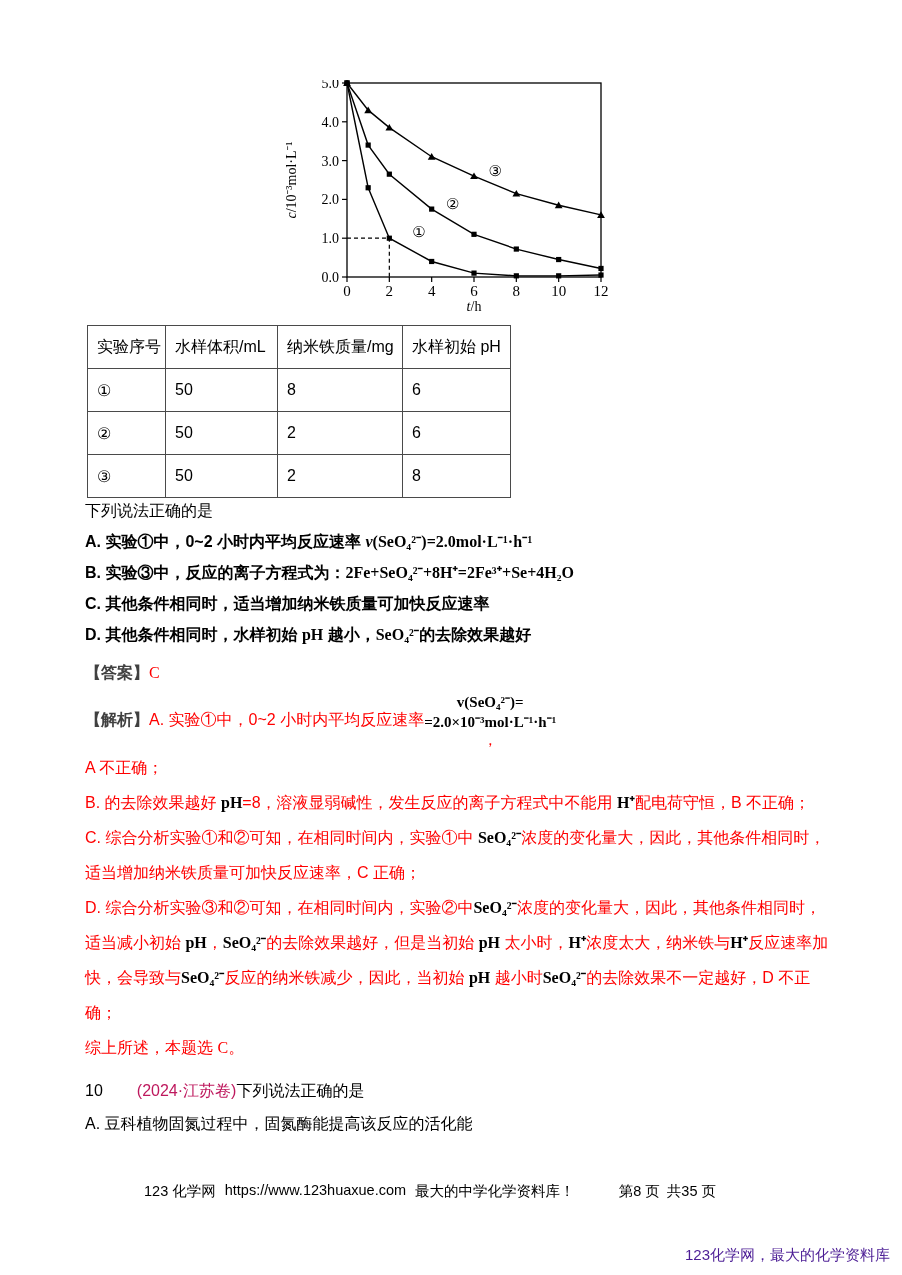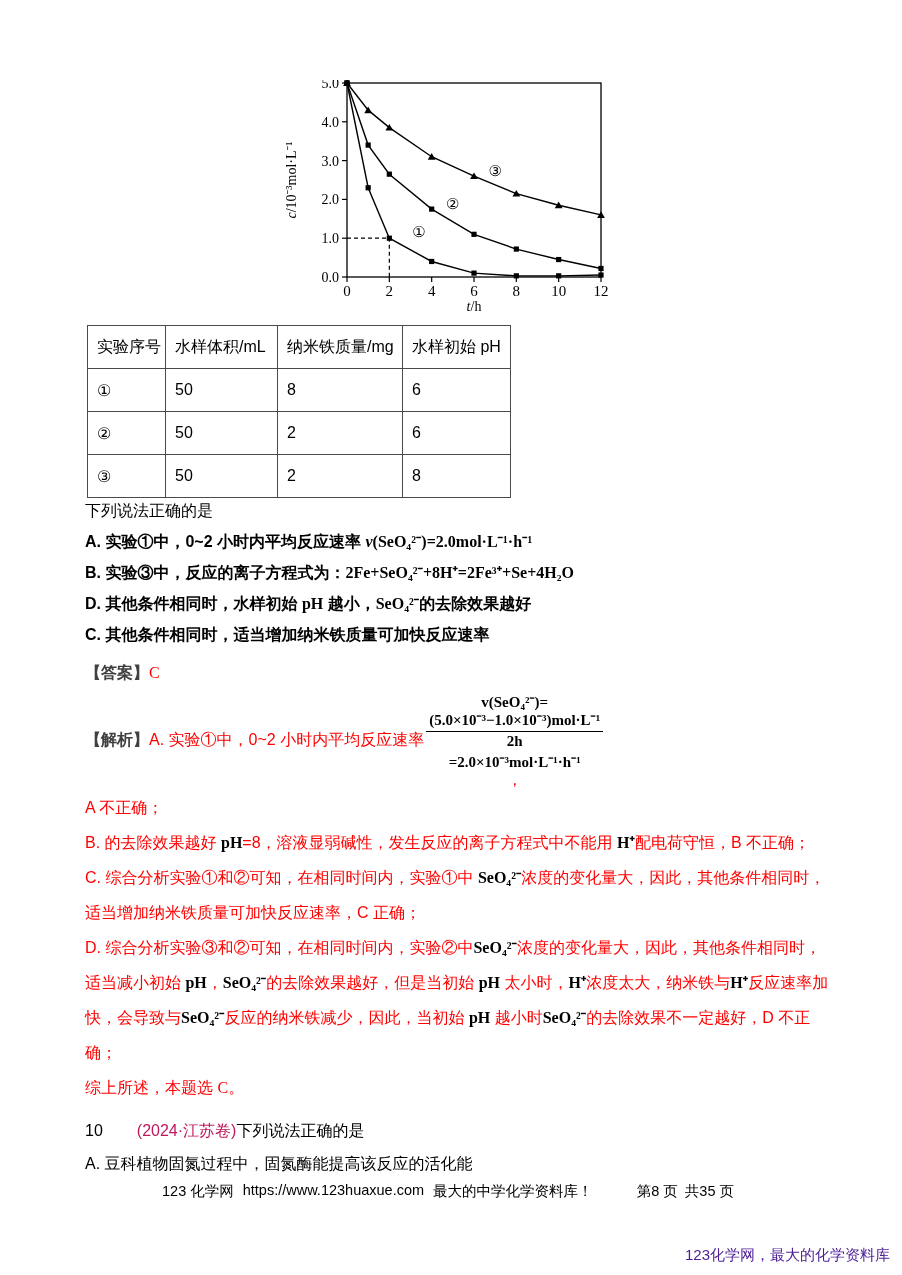--- a/index.html
+++ b/index.html
@@ -39,21 +39,21 @@
   .s-rb{color:#404040;font-weight:bold;}
   .s-rs{color:#FF0000;font-family:"Liberation Serif",serif;}
   .s-f{color:#000;font-family:"Liberation Serif",serif;font-weight:bold;}
   .s-bl{color:#be185d;margin-left:18px;}
   
   .formula{display:inline-flex;align-items:center;font-size:15px;flex-direction:column;}
   .frac{display:inline-flex;flex-direction:column;align-items:center;line-height:1.3;margin:0 2px;}
   .frac .num{border-bottom:1.5px solid #000;padding:0 3px;}
   
   .footer{
-    position:absolute;left:162px;top:1182px;width:572px;
+    position:absolute;left:144px;top:1182px;width:572px;
     display:flex;justify-content:space-between;align-items:baseline;font-size:14.5px;
   }
   .footer-left{display:flex;gap:9px;}
   .footer-right{display:flex;gap:7px;}
   .watermark{position:absolute;right:12px;top:1246px;font-size:15px;color:#4c1d95;}
 </style>
 </head>
 <body>
 
 <div class="chart-fig">
@@ -153,33 +153,29 @@
         <td>2</td>
         <td>8</td>
       </tr>
     </tbody>
 </table>
 
 <div class="content">
   <p class="stem">下列说法正确的是</p>
   <p class="opt"><span class="s-k">A. 实验①中，0~2 小时内平均反应速率 </span><span class="s-ki">v</span><span class="s-ks">(SeO₄²⁻)=2.0mol·L⁻¹·h⁻¹</span></p>
   <p class="opt"><span class="s-k">B. 实验③中，反应的离子方程式为：</span><span class="s-ks">2Fe+SeO₄²⁻+8H⁺=2Fe³⁺+Se+4H₂O</span></p>
+  <p class="opt"><span class="s-k">C. 其他条件相同时，适当增加纳米铁质量可加快反应速率</span></p>
   <p class="opt"><span class="s-k">D. 其他条件相同时，水样初始 </span><span class="s-ks">pH</span><span class="s-k"> 越小，</span><span class="s-ks">SeO₄²⁻</span><span class="s-k">的去除效果越好</span></p>
-  <p class="opt"><span class="s-k">C. 其他条件相同时，适当增加纳米铁质量可加快反应速率</span></p>
 
   <p class="ans"><span class="s-rb">【答案】</span><span class="s-rs">C</span></p>
 
   <p class="analysis-head">
     <span><span class="s-rb">【解析】</span><span class="s-r">A. 实验①中，0~2 小时内平均反应速率</span></span>
     <span class="formula">
       <span class="s-f">v(SeO₄²⁻)=</span>
-      <span class="frac s-f">
-        <span class="num">(5.0×10⁻³−1.0×10⁻³)mol·L⁻¹</span>
-        <span class="den">2h</span>
-      </span>
       <span class="s-f">=2.0×10⁻³mol·L⁻¹·h⁻¹</span>
       <span class="s-r">，</span>
     </span>
   </p>
 
   <p class="exp"><span class="s-r">A 不正确；</span></p>
   <p class="exp"><span class="s-r">B. 的去除效果越好 </span><span class="s-f">pH</span><span class="s-r">=8，溶液显弱碱性，发生反应的离子方程式中不能用 </span><span class="s-f">H⁺</span><span class="s-r">配电荷守恒，B 不正确；</span></p>
   <p class="exp"><span class="s-r">C. 综合分析实验①和②可知，在相同时间内，实验①中 </span><span class="s-f">SeO₄²⁻</span><span class="s-r">浓度的变化量大，因此，其他条件相同时，适当增加纳米铁质量可加快反应速率，C 正确；</span></p>
   <p class="exp"><span class="s-r">D. 综合分析实验③和②可知，在相同时间内，实验②中</span><span class="s-f">SeO₄²⁻</span><span class="s-r">浓度的变化量大，因此，其他条件相同时，适当减小初始 </span><span class="s-f">pH</span><span class="s-r">，</span><span class="s-f">SeO₄²⁻</span><span class="s-r">的去除效果越好，但是当初始 </span><span class="s-f">pH</span><span class="s-r"> 太小时，</span><span class="s-f">H⁺</span><span class="s-r">浓度太大，纳米铁与</span><span class="s-f">H⁺</span><span class="s-r">反应速率加快，会导致与</span><span class="s-f">SeO₄²⁻</span><span class="s-r">反应的纳米铁减少，因此，当初始 </span><span class="s-f">pH</span><span class="s-r"> 越小时</span><span class="s-f">SeO₄²⁻</span><span class="s-r">的去除效果不一定越好，D 不正确；</span></p>
   <p class="exp"><span class="s-r">综上所述，本题选 </span><span class="s-rs">C</span><span class="s-r">。</span></p>

